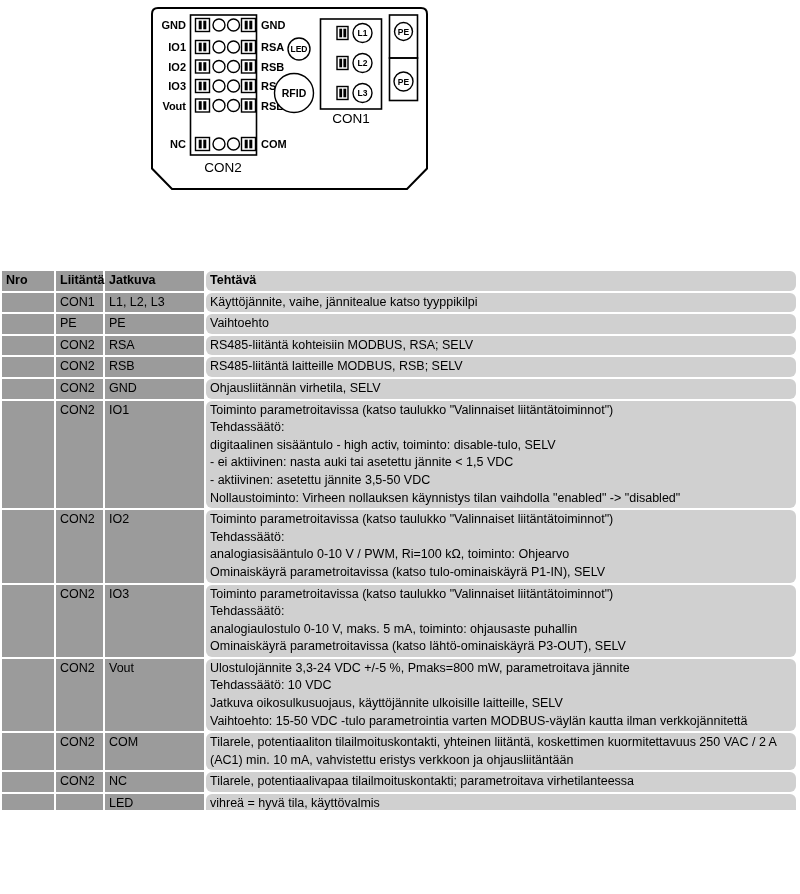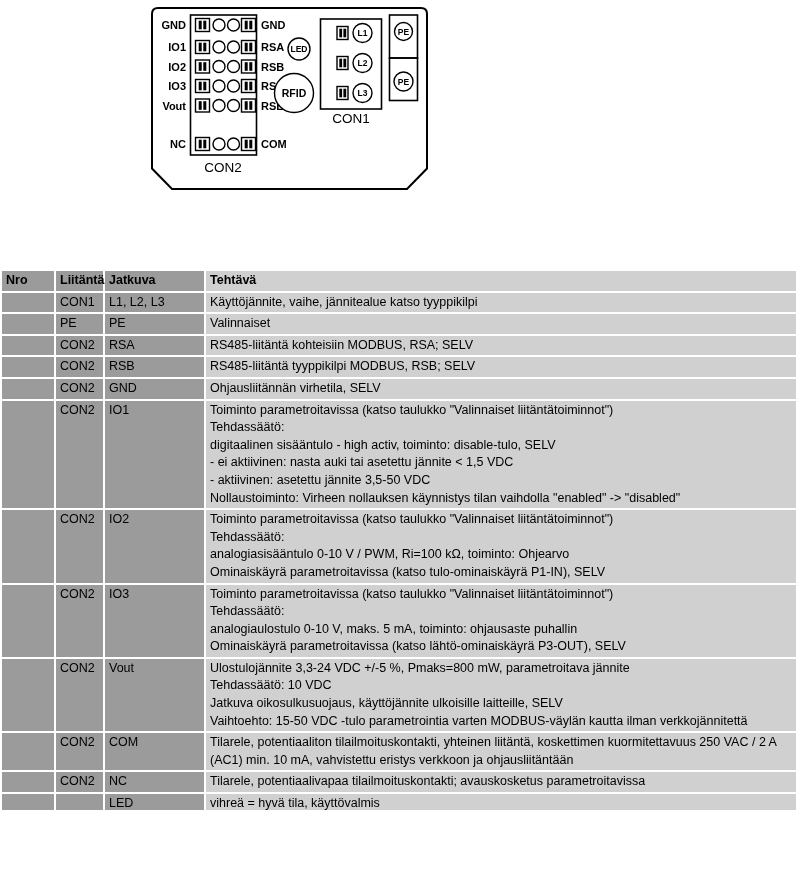--- a/index.html
+++ b/index.html
@@ -15,21 +15,21 @@
   .t-pin{font-family:"Liberation Sans",sans-serif;font-size:8.5px;font-weight:bold;}
   .t-rfid{font-family:"Liberation Sans",sans-serif;font-size:10.5px;font-weight:bold;}
   .t-con{font-family:"Liberation Sans",sans-serif;font-size:13.5px;}
 
   table.conn{position:absolute;left:0;top:269px;width:798px;border-collapse:separate;
              border-spacing:2px;table-layout:fixed;}
   table.conn td, table.conn th{vertical-align:top;padding:1px 4px 1px 4px;
              font-size:12.5px;line-height:17.6px;text-align:left;}
   table.conn th{font-weight:bold;}
   .dark{background:var(--cell-dark,#9b9b9b);}
-  .light{background:var(--cell-light,#d0d0d0);}
+  .light{background:var(--cell-light,#d0d0d0);border-radius:6px;}
   .cell-tehtava{white-space:pre-line;}
 </style>
 </head>
 <body>
 
 <div class="page">
 
   <svg class="diagram" width="290" height="198" viewBox="0 0 290 198">
     <path class="outline" d="M 7 14 Q 7 8 13 8 L 276 8 Q 282 8 282 14 L 282 168.5 L 262 189 L 27 189 L 7 168.5 Z"></path>
 
@@ -171,33 +171,33 @@
     <tr>
       <td class="dark"></td>
       <td class="dark">CON1</td>
       <td class="dark">L1, L2, L3</td>
       <td class="light cell-tehtava">Käyttöjännite, vaihe, jännitealue katso tyyppikilpi</td>
     </tr>
     <tr>
       <td class="dark"></td>
       <td class="dark">PE</td>
       <td class="dark">PE</td>
-      <td class="light cell-tehtava">Valinnaiset</td>
+      <td class="light cell-tehtava">Vaihtoehto</td>
     </tr>
     <tr>
       <td class="dark"></td>
       <td class="dark">CON2</td>
       <td class="dark">RSA</td>
       <td class="light cell-tehtava">RS485-liitäntä kohteisiin MODBUS, RSA; SELV</td>
     </tr>
     <tr>
       <td class="dark"></td>
       <td class="dark">CON2</td>
       <td class="dark">RSB</td>
-      <td class="light cell-tehtava">RS485-liitäntä tyyppikilpi MODBUS, RSB; SELV</td>
+      <td class="light cell-tehtava">RS485-liitäntä laitteille MODBUS, RSB; SELV</td>
     </tr>
     <tr>
       <td class="dark"></td>
       <td class="dark">CON2</td>
       <td class="dark">GND</td>
       <td class="light cell-tehtava">Ohjausliitännän virhetila, SELV</td>
     </tr>
     <tr>
       <td class="dark"></td>
       <td class="dark">CON2</td>
@@ -239,21 +239,21 @@
     <tr>
       <td class="dark"></td>
       <td class="dark">CON2</td>
       <td class="dark">COM</td>
       <td class="light cell-tehtava">Tilarele, potentiaaliton tilailmoituskontakti, yhteinen liitäntä, koskettimen kuormitettavuus 250 VAC / 2 A (AC1) min. 10 mA, vahvistettu eristys verkkoon ja ohjausliitäntään</td>
     </tr>
     <tr>
       <td class="dark"></td>
       <td class="dark">CON2</td>
       <td class="dark">NC</td>
-      <td class="light cell-tehtava">Tilarele, potentiaalivapaa tilailmoituskontakti; avauskosketus parametroitavissa</td>
+      <td class="light cell-tehtava">Tilarele, potentiaalivapaa tilailmoituskontakti; parametroitava virhetilanteessa</td>
     </tr>
     <tr>
       <td class="dark"></td>
       <td class="dark"></td>
       <td class="dark">LED</td>
       <td class="light cell-tehtava">vihreä = hyvä tila, käyttövalmis
 oranssi = varoitustila
 punainen = virhetila</td>
     </tr>
   </tbody>

